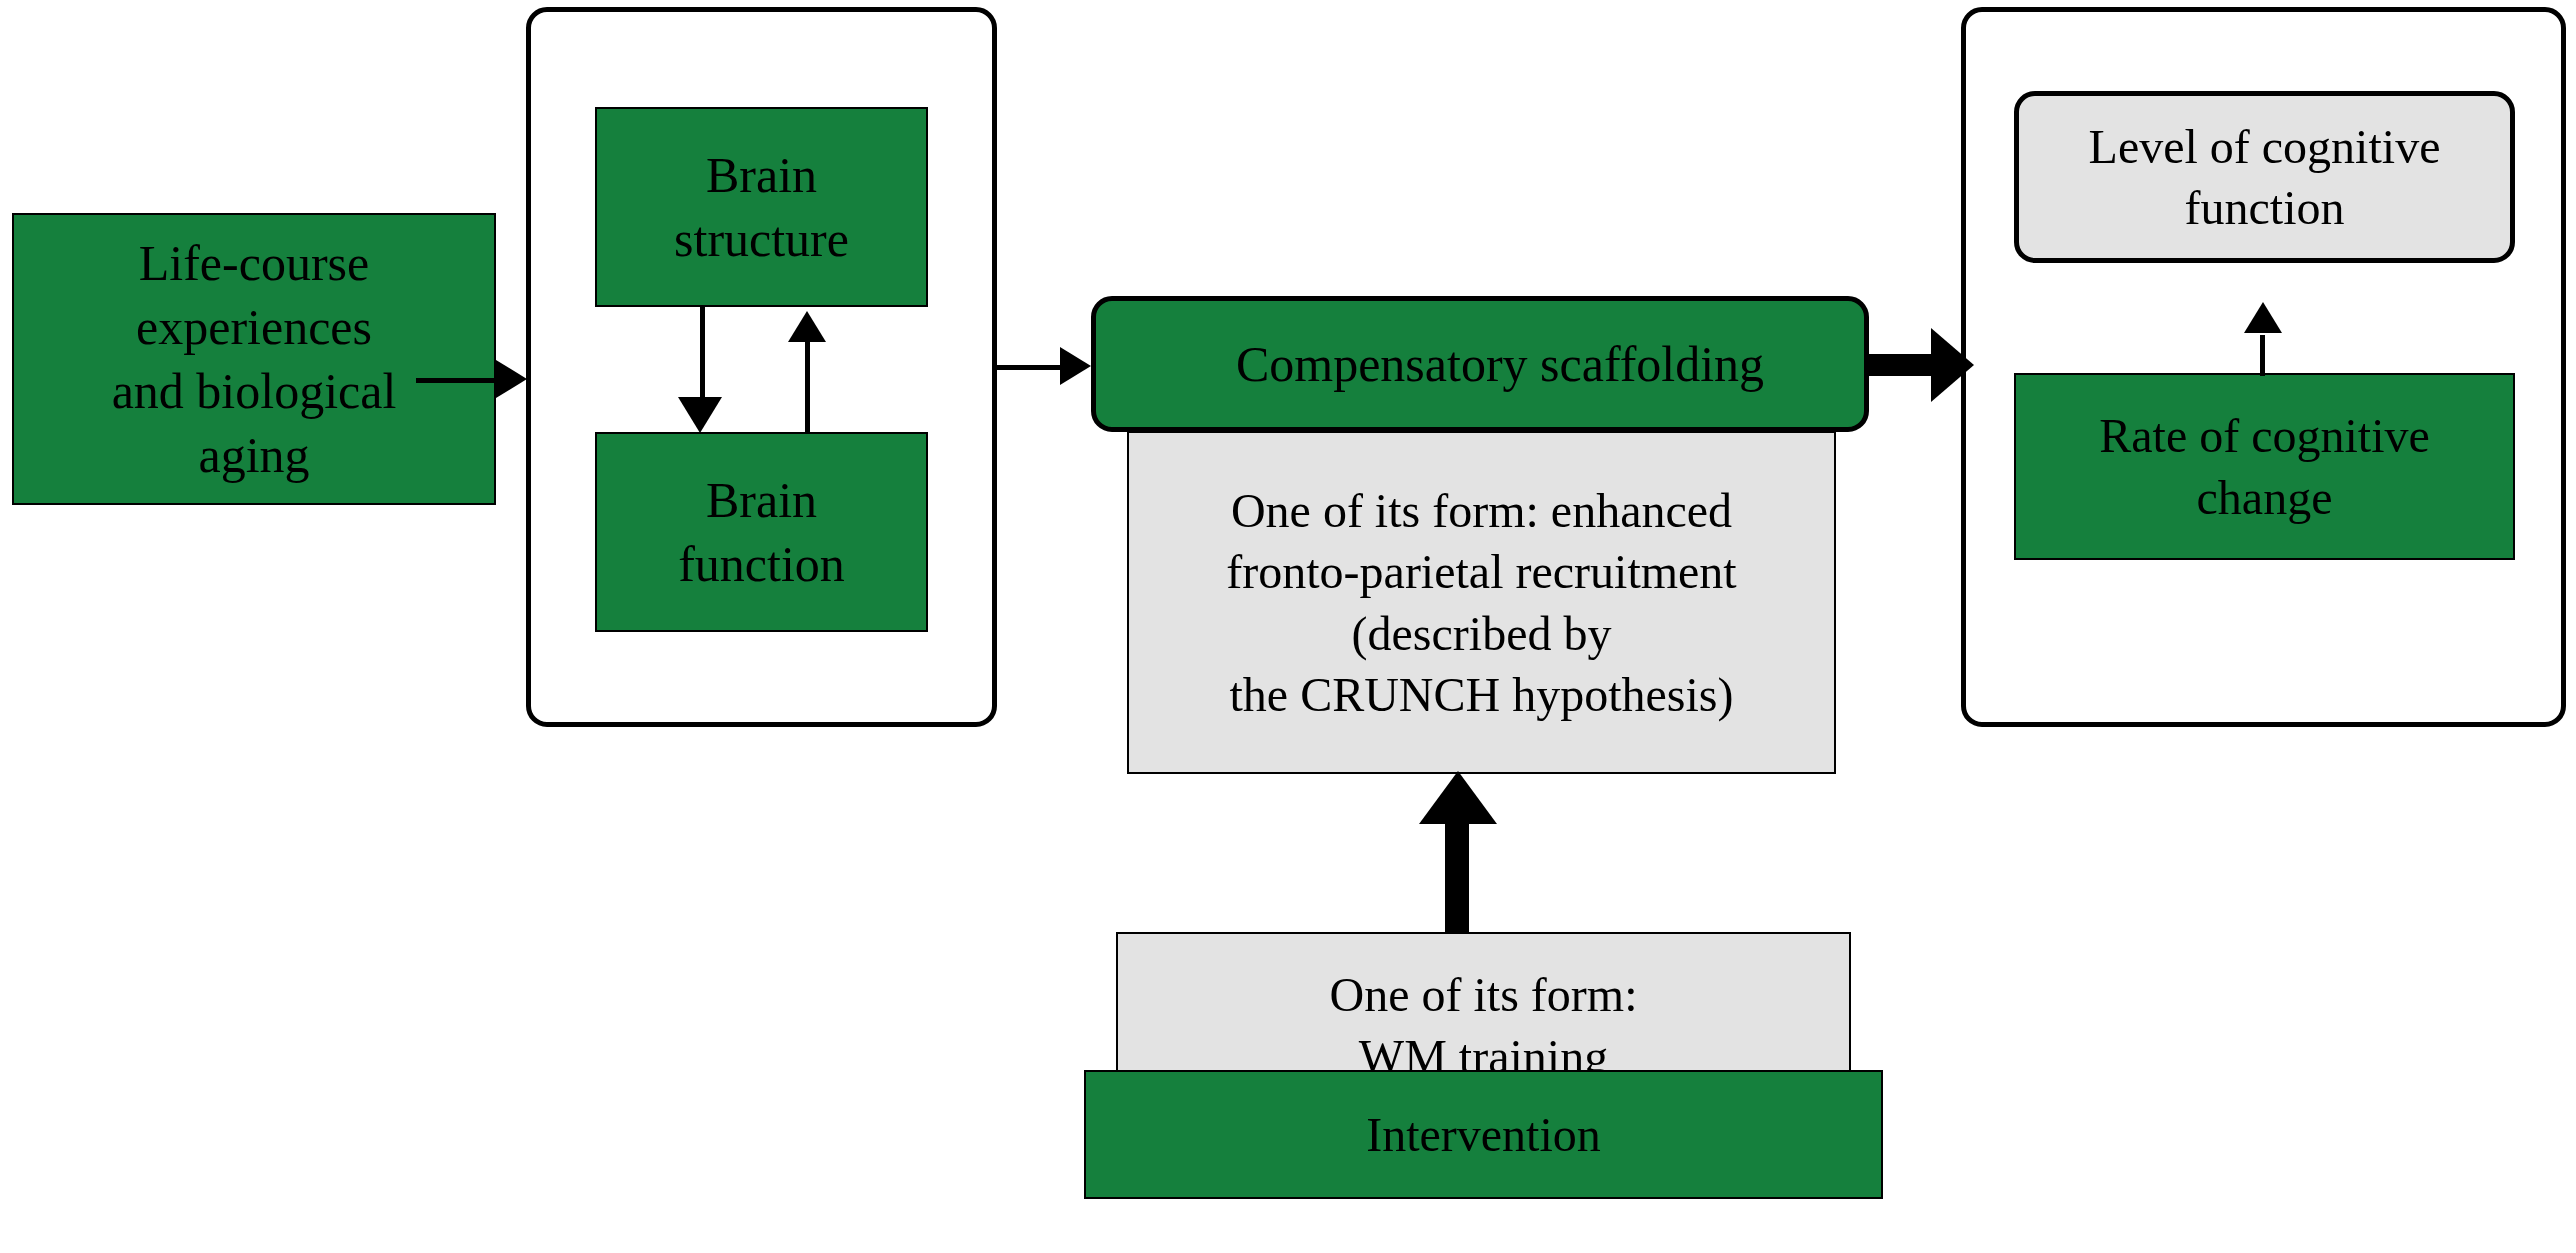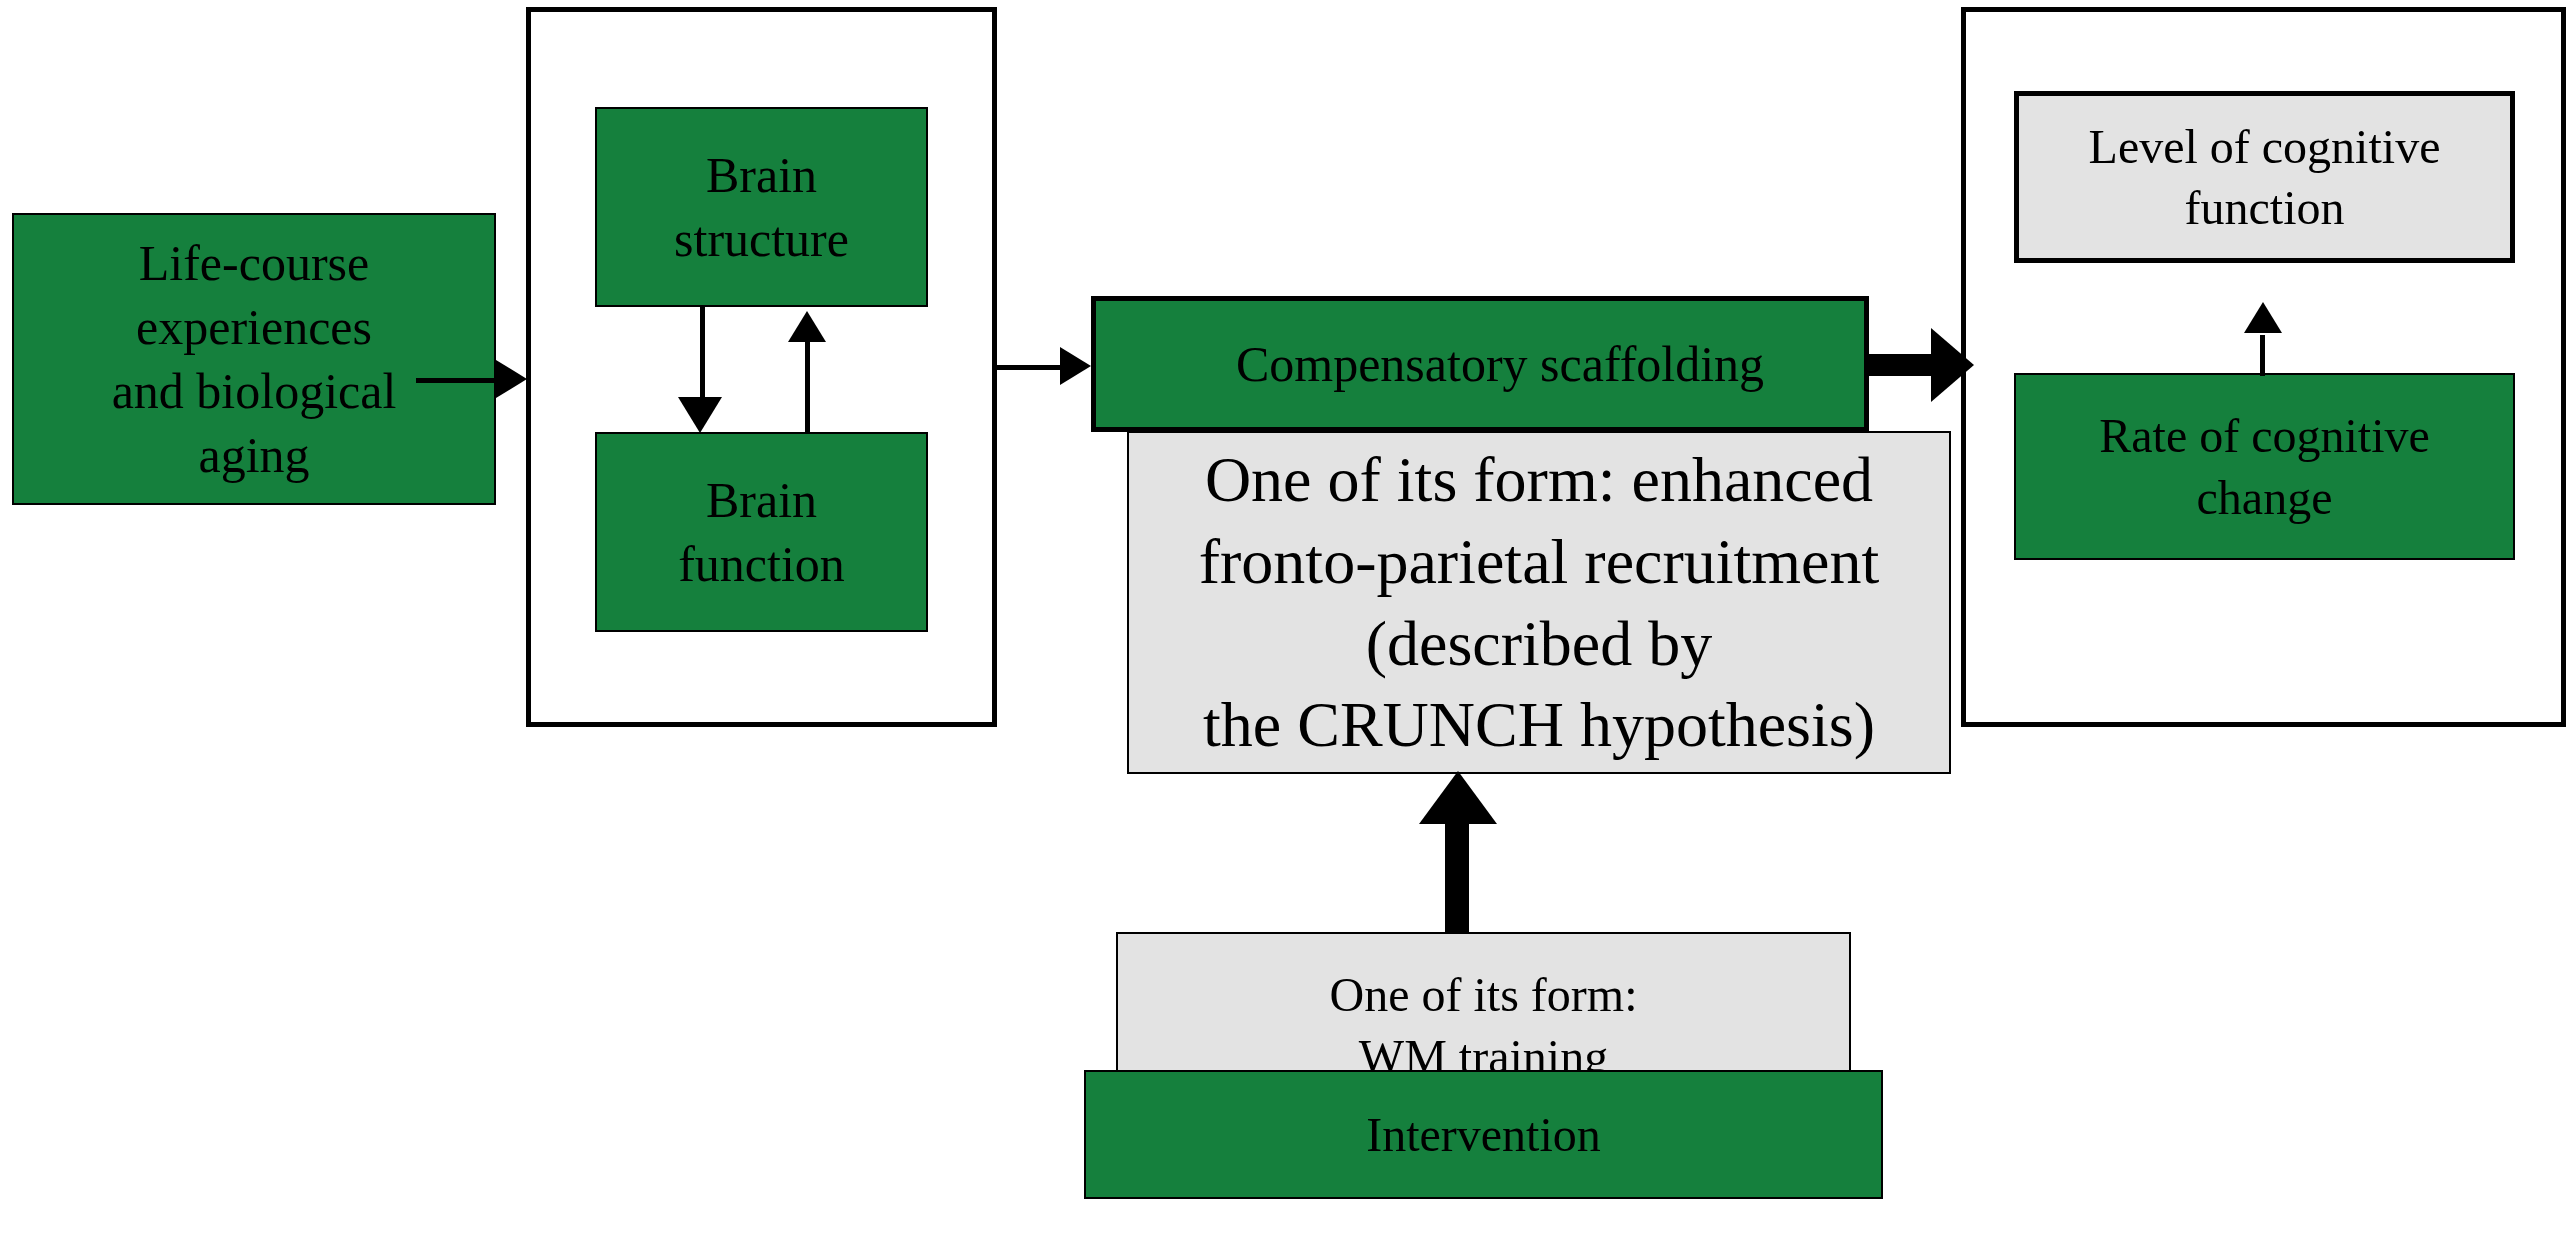--- a/index.html
+++ b/index.html
@@ -22,40 +22,41 @@
     display: flex;
     align-items: center;
     justify-content: center;
     text-align: center;
     background: #15803d;
     border: 2.6px solid #000000;
     line-height: 1.28;
   }
   .box.thick {
     border-width: 5.2px;
+    border-radius: 21px;
   }
   .box.gray {
     background: #e3e3e3;
   }
   .box.nofill {
     background: transparent;
   }
   .txt {
     display: block;
     white-space: pre-line;
     padding: 0 5.2px;
   }
 
   
   #life-course-box      { left: 12px;   top: 213px;  width: 484px;  height: 292px;  font-size: 50px; }
   #brain-outer-box      { left: 526px;  top: 6.9px;    width: 471px;  height: 720px; }
   #brain-structure-box  { left: 595px;  top: 107px;  width: 333px;  height: 200px;  font-size: 50px; }
   #brain-function-box   { left: 595px;  top: 432px;  width: 333px;  height: 200px;  font-size: 50px; }
   #compensatory-box     { left: 1091px; top: 296px;  width: 778px;  height: 136px;  font-size: 50px; padding-left: 40px; }
-  #crunch-box           { left: 1127px; top: 431px;  width: 824px;  height: 343px;  font-size: 64px; }
+  #crunch-box           { left: 1127px; top: 431px;  width: 709px;  height: 343px;  font-size: 48px; }
   #wm-training-box      { left: 1116px; top: 932px; width: 735px;  height: 187px;  font-size: 48px; }
   #intervention-box     { left: 1084px; top: 1070px; width: 799px;  height: 129px;  font-size: 48px; }
   #outcome-outer-box    { left: 1961px; top: 6.9px;    width: 605px;  height: 720px; }
   #level-cognitive-box  { left: 2014px; top: 91px;  width: 501px;  height: 172px;  font-size: 48px; }
   #rate-cognitive-box   { left: 2014px; top: 373px;  width: 501px;  height: 187px;  font-size: 48px; }
 
   
   .hline {
     position: absolute;
     background: #000000;

